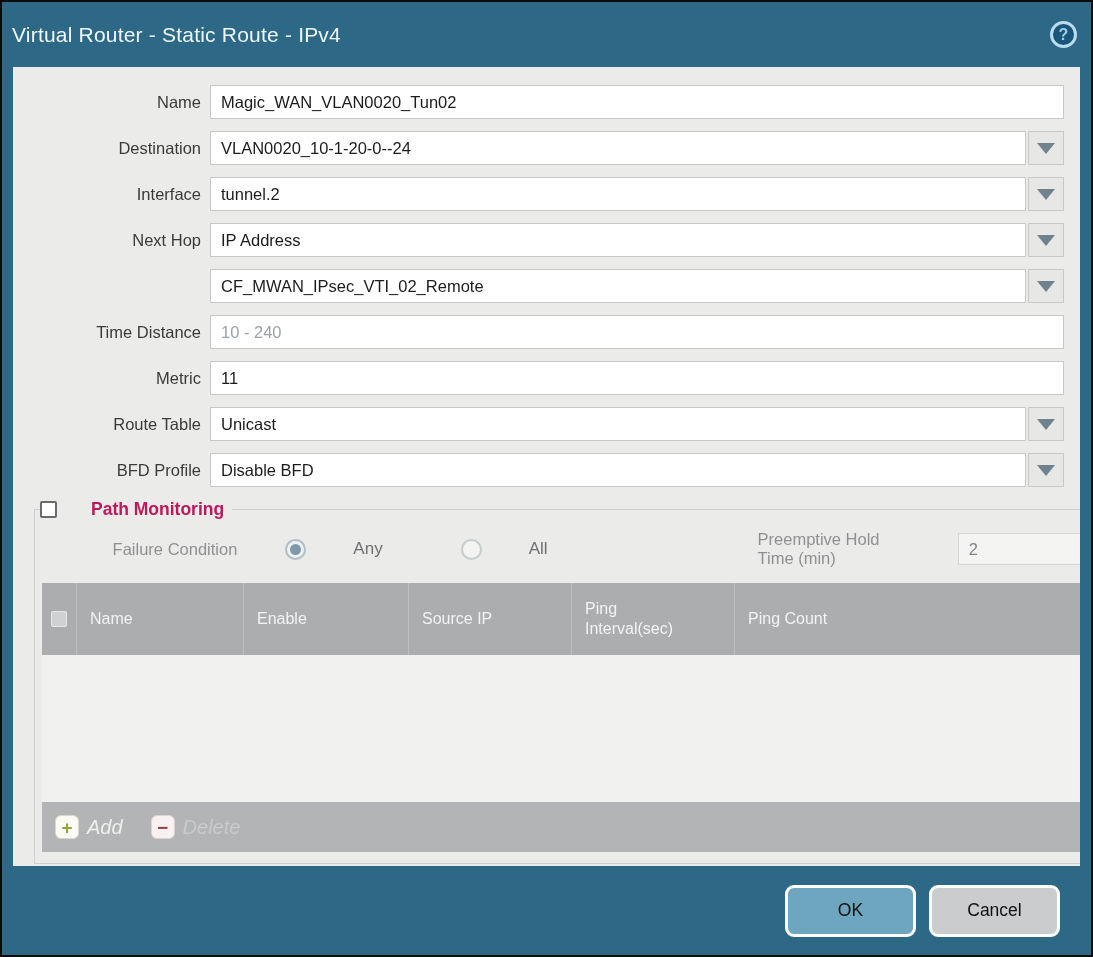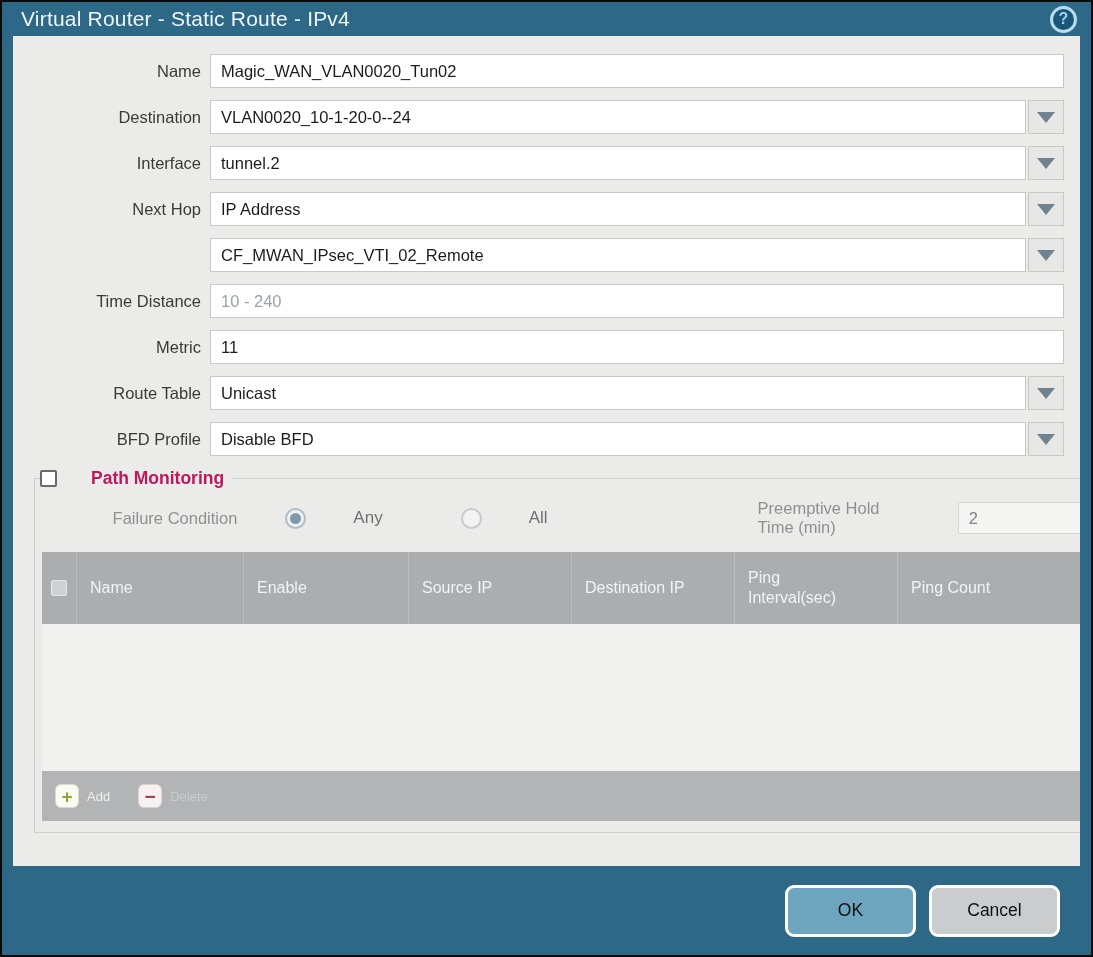--- a/index.html
+++ b/index.html
@@ -8,23 +8,23 @@
 
   .window {
     width: 1093px; height: 957px;
     background: #2d6987;
     border: 2px solid #0a0a0a;
     display: flex; flex-direction: column;
   }
 
   
   .titlebar {
-    height: 34px; flex: 0 0 auto;
+    height: 65px; flex: 0 0 auto;
     display: flex; align-items: center;
-    padding: 0 14px 0 19px;
+    padding: 0 14px 0 10px;
   }
   .titlebar .title {
     color: #eef7fc; font-size: 21px; letter-spacing: .2px;
     flex: 1 1 auto;
   }
   .help-icon {
     width: 27px; height: 27px; border-radius: 50%;
     background: #1a557a; border: 3px solid #b9dcee;
     color: #9fd0ec; font-size: 16px; font-weight: bold;
     display: flex; align-items: center; justify-content: center;
@@ -137,21 +137,21 @@
     display: flex; align-items: center; padding-left: 13px; gap: 28px;
   }
   .tool-btn { display: flex; align-items: center; gap: 8px; cursor: pointer; }
   .tool-icon {
     width: 24px; height: 24px; border-radius: 6px;
     display: flex; align-items: center; justify-content: center;
     font-size: 19px; font-weight: bold; line-height: 1;
   }
   .add-icon { background: #fbfbf3; border: 1px solid #d9d9c9; color: #93a33c; }
   .del-icon { background: #f7f1f1; border: 1px solid #e0d2d2; color: #9c4040; }
-  .tool-label { font-size: 13px; color: #efefed; }
+  .tool-label { font-size: 20px; color: #efefed; font-style: italic; }
   .tool-btn.disabled .tool-label { color: #c9cbcd; }
   .tool-btn.disabled { cursor: default; }
 
   
   .footer {
     height: 89px; flex: 0 0 auto;
     display: flex; align-items: center; justify-content: flex-end;
     padding-right: 31px; gap: 13px;
   }
   .btn {
@@ -282,23 +282,20 @@
           <div class="th">
             <span>Name</span>
           </div>
           <div class="th">
             <span>Enable</span>
           </div>
           <div class="th">
             <span>Source IP</span>
           </div>
           <div class="th">
-            <span>Destination IP</span>
-          </div>
-          <div class="th">
             <span class="wrapcell">Ping Interval(sec)</span>
           </div>
           <div class="th">
             <span>Ping Count</span>
           </div>
         </div>
         <div class="tbl-body"></div>
         <div class="tbl-footer">
           <div class="tool-btn">
             <div class="tool-icon add-icon">+</div>

